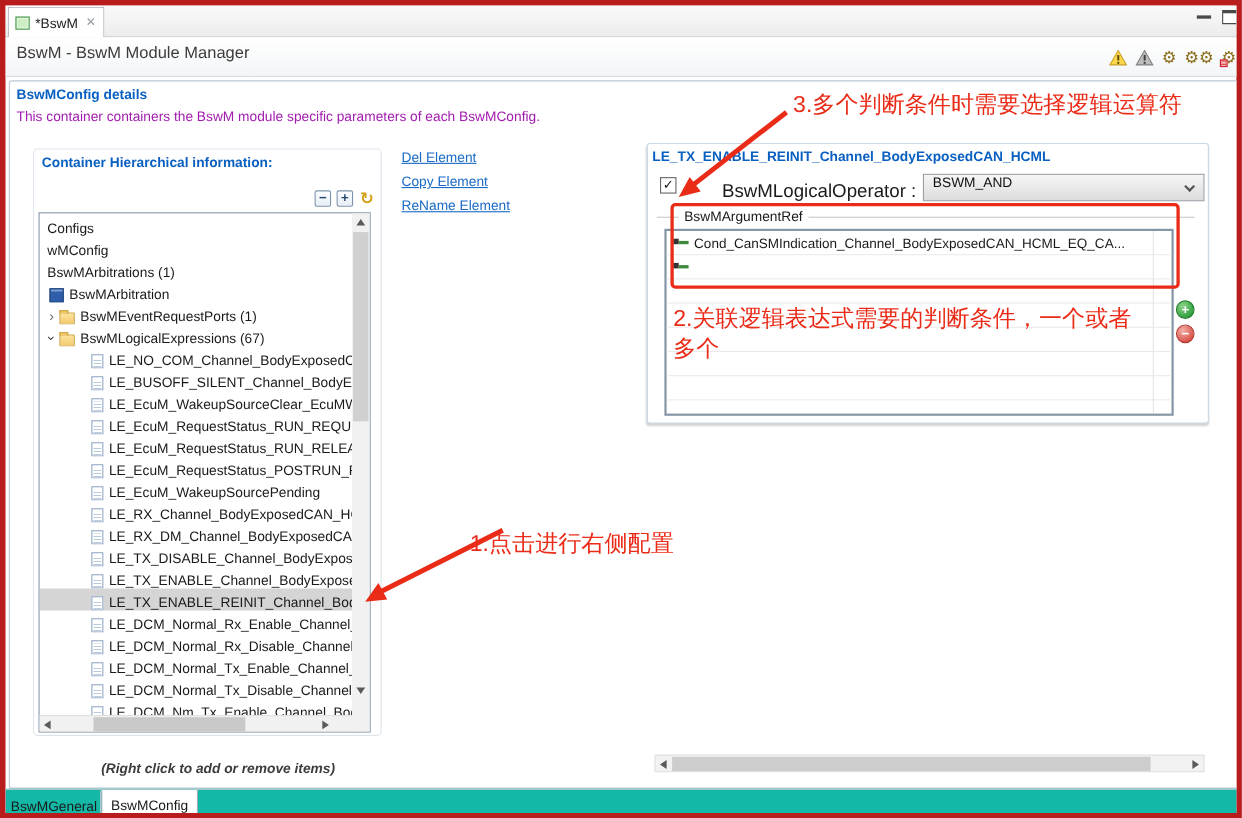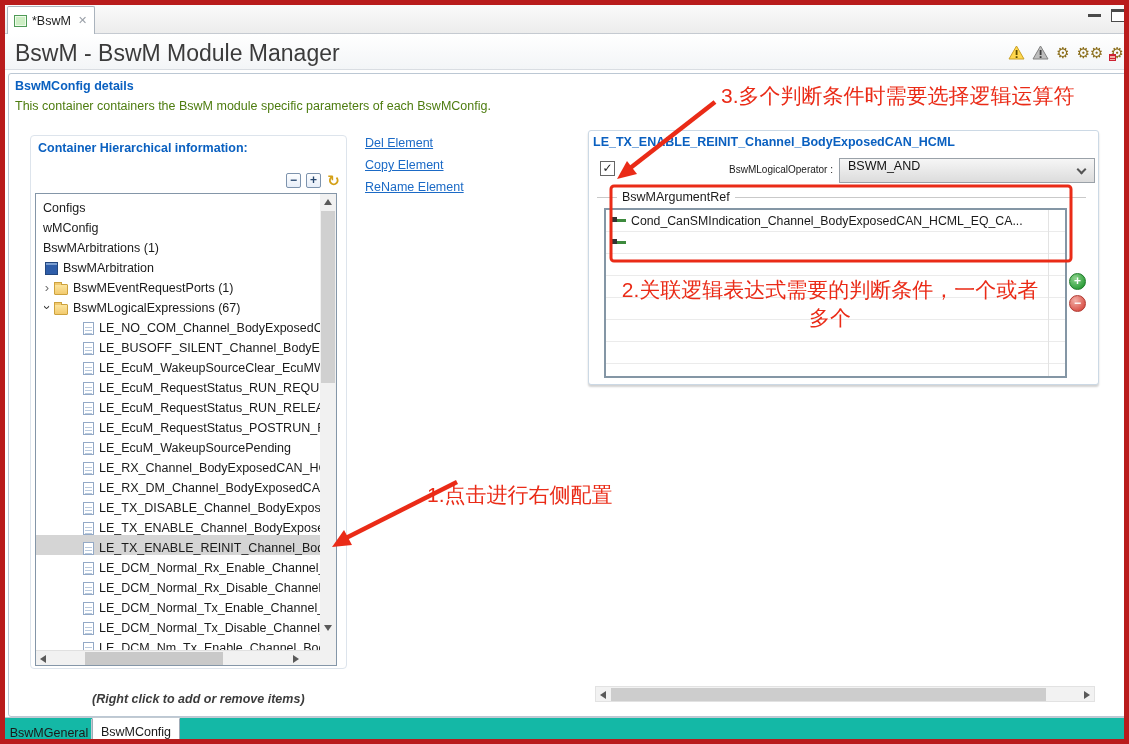--- a/index.html
+++ b/index.html
@@ -18,33 +18,33 @@
             box-shadow:inset 0 0 0 1px #eefbea; }
   .editor-tab .label { font-size:12.5px; color:#222; }
   .tab-close { font-size:11px; color:#9aa0a8; margin-left:2px; }
   .win-min { position:absolute; left:1083px; top:9px; width:13px; height:3px; background:#4a4a4a; }
   .win-max { position:absolute; left:1106px; top:4px; width:14px; height:13px;
             border:1px solid #4a4a4a; border-top:3px solid #4a4a4a; background:#fff; }
 
   
   .header { position:absolute; left:0; top:29px; width:1129px; height:36px;
             background:linear-gradient(#ffffff,#f3f5f7); border-bottom:1px solid #d9dde2; }
-  .page-title { position:absolute; left:10px; top:6px; font-size:23px; color:#3b3b3b; }
+  .page-title { position:absolute; left:10px; top:6px; font-size:15px; color:#3b3b3b; }
   .hicons { position:absolute; right:10px; top:11px; display:flex; gap:7px; align-items:center; }
   .gear { font-size:15px; color:#8a6d1a; line-height:15px; position:relative; }
   .gear .grid { position:absolute; left:-2px; bottom:-1px; width:7px; height:7px;
             border:1px solid #c23; background:
             linear-gradient(#c23 1px,transparent 1px) 0 3px/7px 3px,
             #f4b0a6; }
 
   
   .content { position:absolute; left:3px; top:68px; width:1123px; height:644px;
             border:1px solid #bcc8d4; border-radius:3px; background:#fff; }
   .sec-title { position:absolute; left:10px; top:74px; font-size:12.5px; font-weight:bold; color:#0a60c0; }
-  .sec-desc  { position:absolute; left:10px; top:94px; font-size:12.5px; color:#4d7c0f; }
+  .sec-desc  { position:absolute; left:10px; top:94px; font-size:12.5px; color:#a21caf; }
 
   
   .left-panel { position:absolute; left:25px; top:130px; width:317px; height:534px;
             border:1px solid #dde4ec; border-radius:4px; background:#fff; }
   .tree-header { position:absolute; left:33px; top:136px; font-size:12.5px; font-weight:bold; color:#0a60c0; }
   .tree-toolbar { position:absolute; left:281px; top:168px; display:flex; gap:5px; }
   .tbtn { width:15px; height:15px; border:1px solid #7d93ad; border-radius:2px;
           background:linear-gradient(#fdfeff,#e7eef8); color:#27476e; font-size:12px;
           line-height:13px; text-align:center; font-weight:bold; }
   .tbtn.sync { border:none; background:none; color:#d4a017; font-size:15px; line-height:15px; }
@@ -87,21 +87,21 @@
 
   
   .right-group { position:absolute; left:583px; top:125px; width:511px; height:255px;
           border:1px solid #ccd9e5; border-radius:3px; background:#fff;
           box-shadow:0 2px 2px rgba(0,0,0,0.18); }
   .rg-title { position:absolute; left:588px; top:130px; font-size:12.5px; font-weight:bold; color:#0a60c0; }
   .checkbox { position:absolute; left:595px; top:156px; width:15px; height:15px;
           border:1px solid #666; background:#fff; font-size:12px; line-height:13px;
           text-align:center; color:#1a1a1a; }
   .op-label { position:absolute; left:650px; top:159px; width:178px; text-align:right;
-          font-size:10px; color:#1a1a1a; }
+          font-size:17px; color:#1a1a1a; }
   .dropdown { position:absolute; left:834px; top:153px; width:256px; height:25px;
           border:1px solid #9aa1a8; background:linear-gradient(#f6f6f6,#dcdcdc);
           font-size:12.5px; color:#111; display:flex; align-items:flex-start; padding:0 8px; }
   .dd-chev { position:absolute; right:9px; top:7px; width:7px; height:7px;
           border-right:2px solid #555; border-bottom:2px solid #555; transform:rotate(45deg); }
   .fieldset-line { position:absolute; left:592px; top:192px; width:489px; height:1px; background:#c9c9c9; }
   .fieldset-label { position:absolute; left:612px; top:185px; background:#fff; padding:0 5px;
           font-size:12.5px; color:#1a1a1a; }
   .arg-list { position:absolute; left:599px; top:203px; width:463px; height:170px;
           border:2px solid #8496a5; background:#fff; }
@@ -127,21 +127,21 @@
   .footer { position:absolute; left:0; top:712px; width:1129px; height:32px;
           background:#14b8a6; border-top:1px solid #c2cad2; }
   .ftab { position:absolute; top:1px; height:28px; display:flex; align-items:center;
           justify-content:center; font-size:12.5px; color:#1a1a1a; }
   .ftab.inactive { left:2px; width:85px; border-right:1px solid #c2cad2; }
   .ftab.active { left:87px; width:88px; top:0; background:#fff;
           border:1px solid #9fabb7; border-top:1px solid #fff;
           border-radius:0 0 4px 4px; }
 
   
-  .note { position:absolute; color:#ea2b17; font-size:21px; z-index:60; line-height:28px;text-align:center; }
+  .note { position:absolute; color:#ea2b17; font-size:21px; z-index:60; line-height:28px; }
   .overlay { position:absolute; left:0; top:0; width:1129px; height:744px;
           z-index:55; pointer-events:none; }
 </style>
 </head>
 <body>
 
 <div class="window">
 
   <div class="tabbar">
     <div class="editor-tab">

